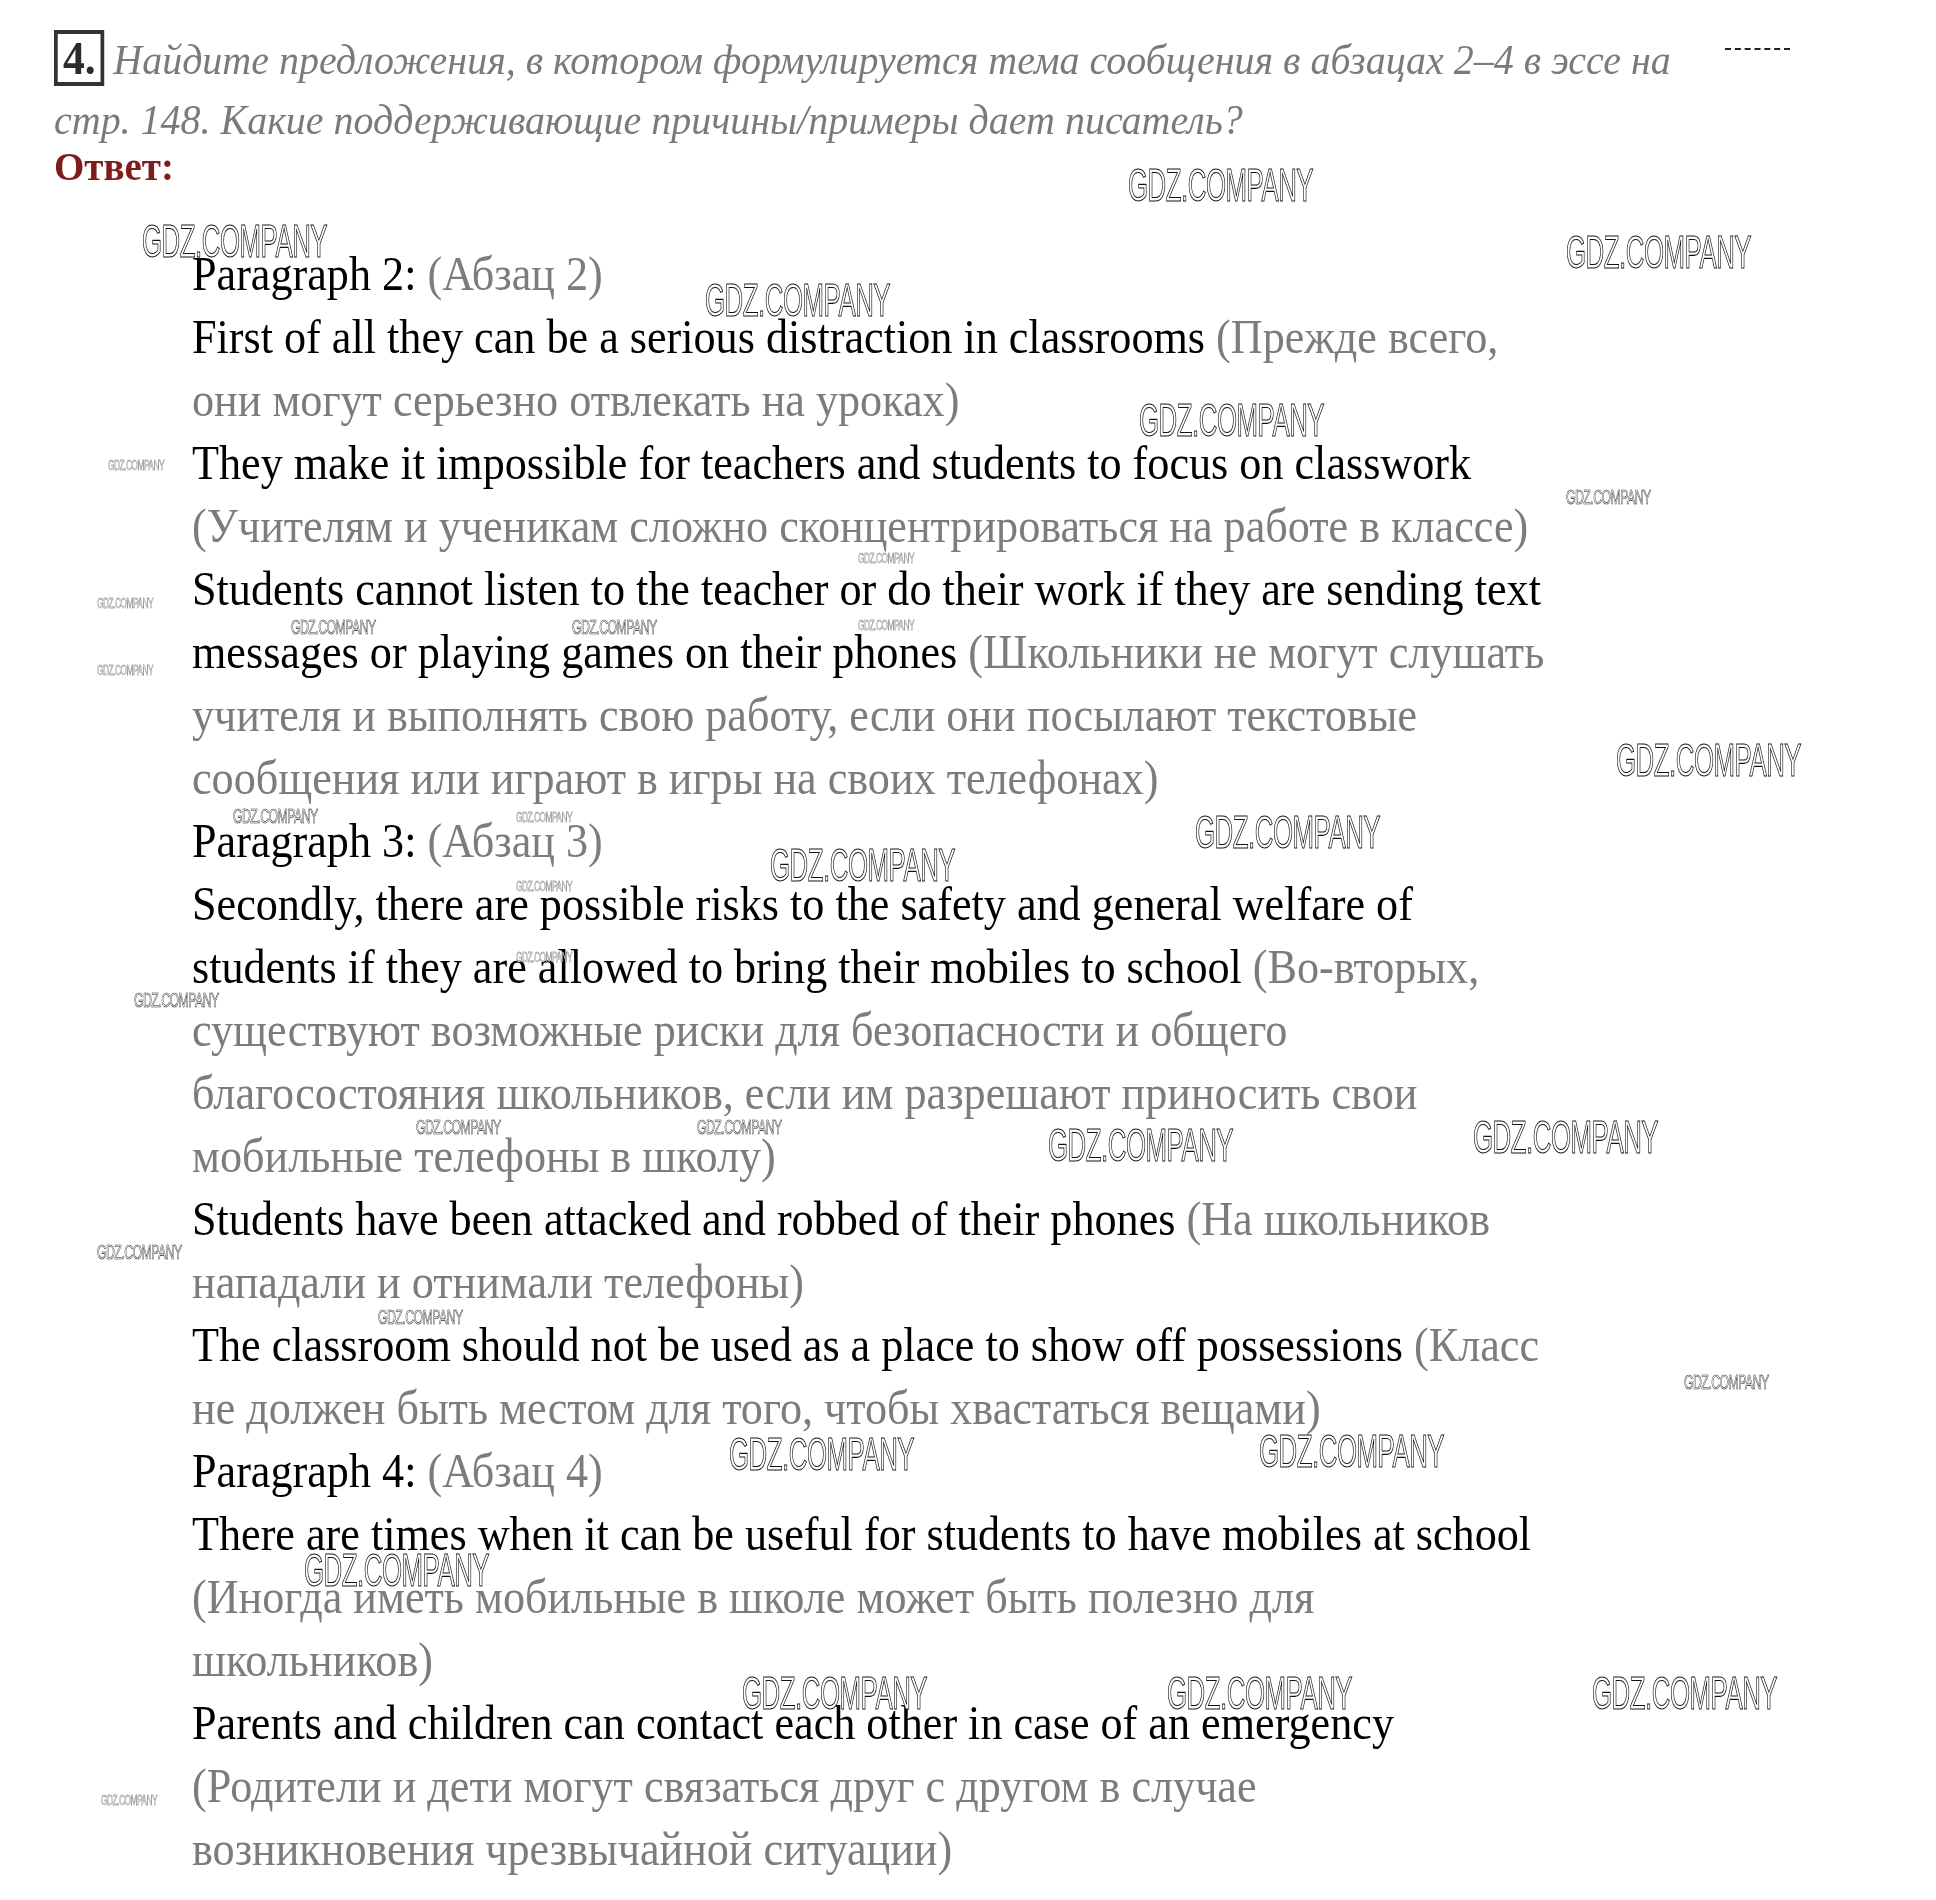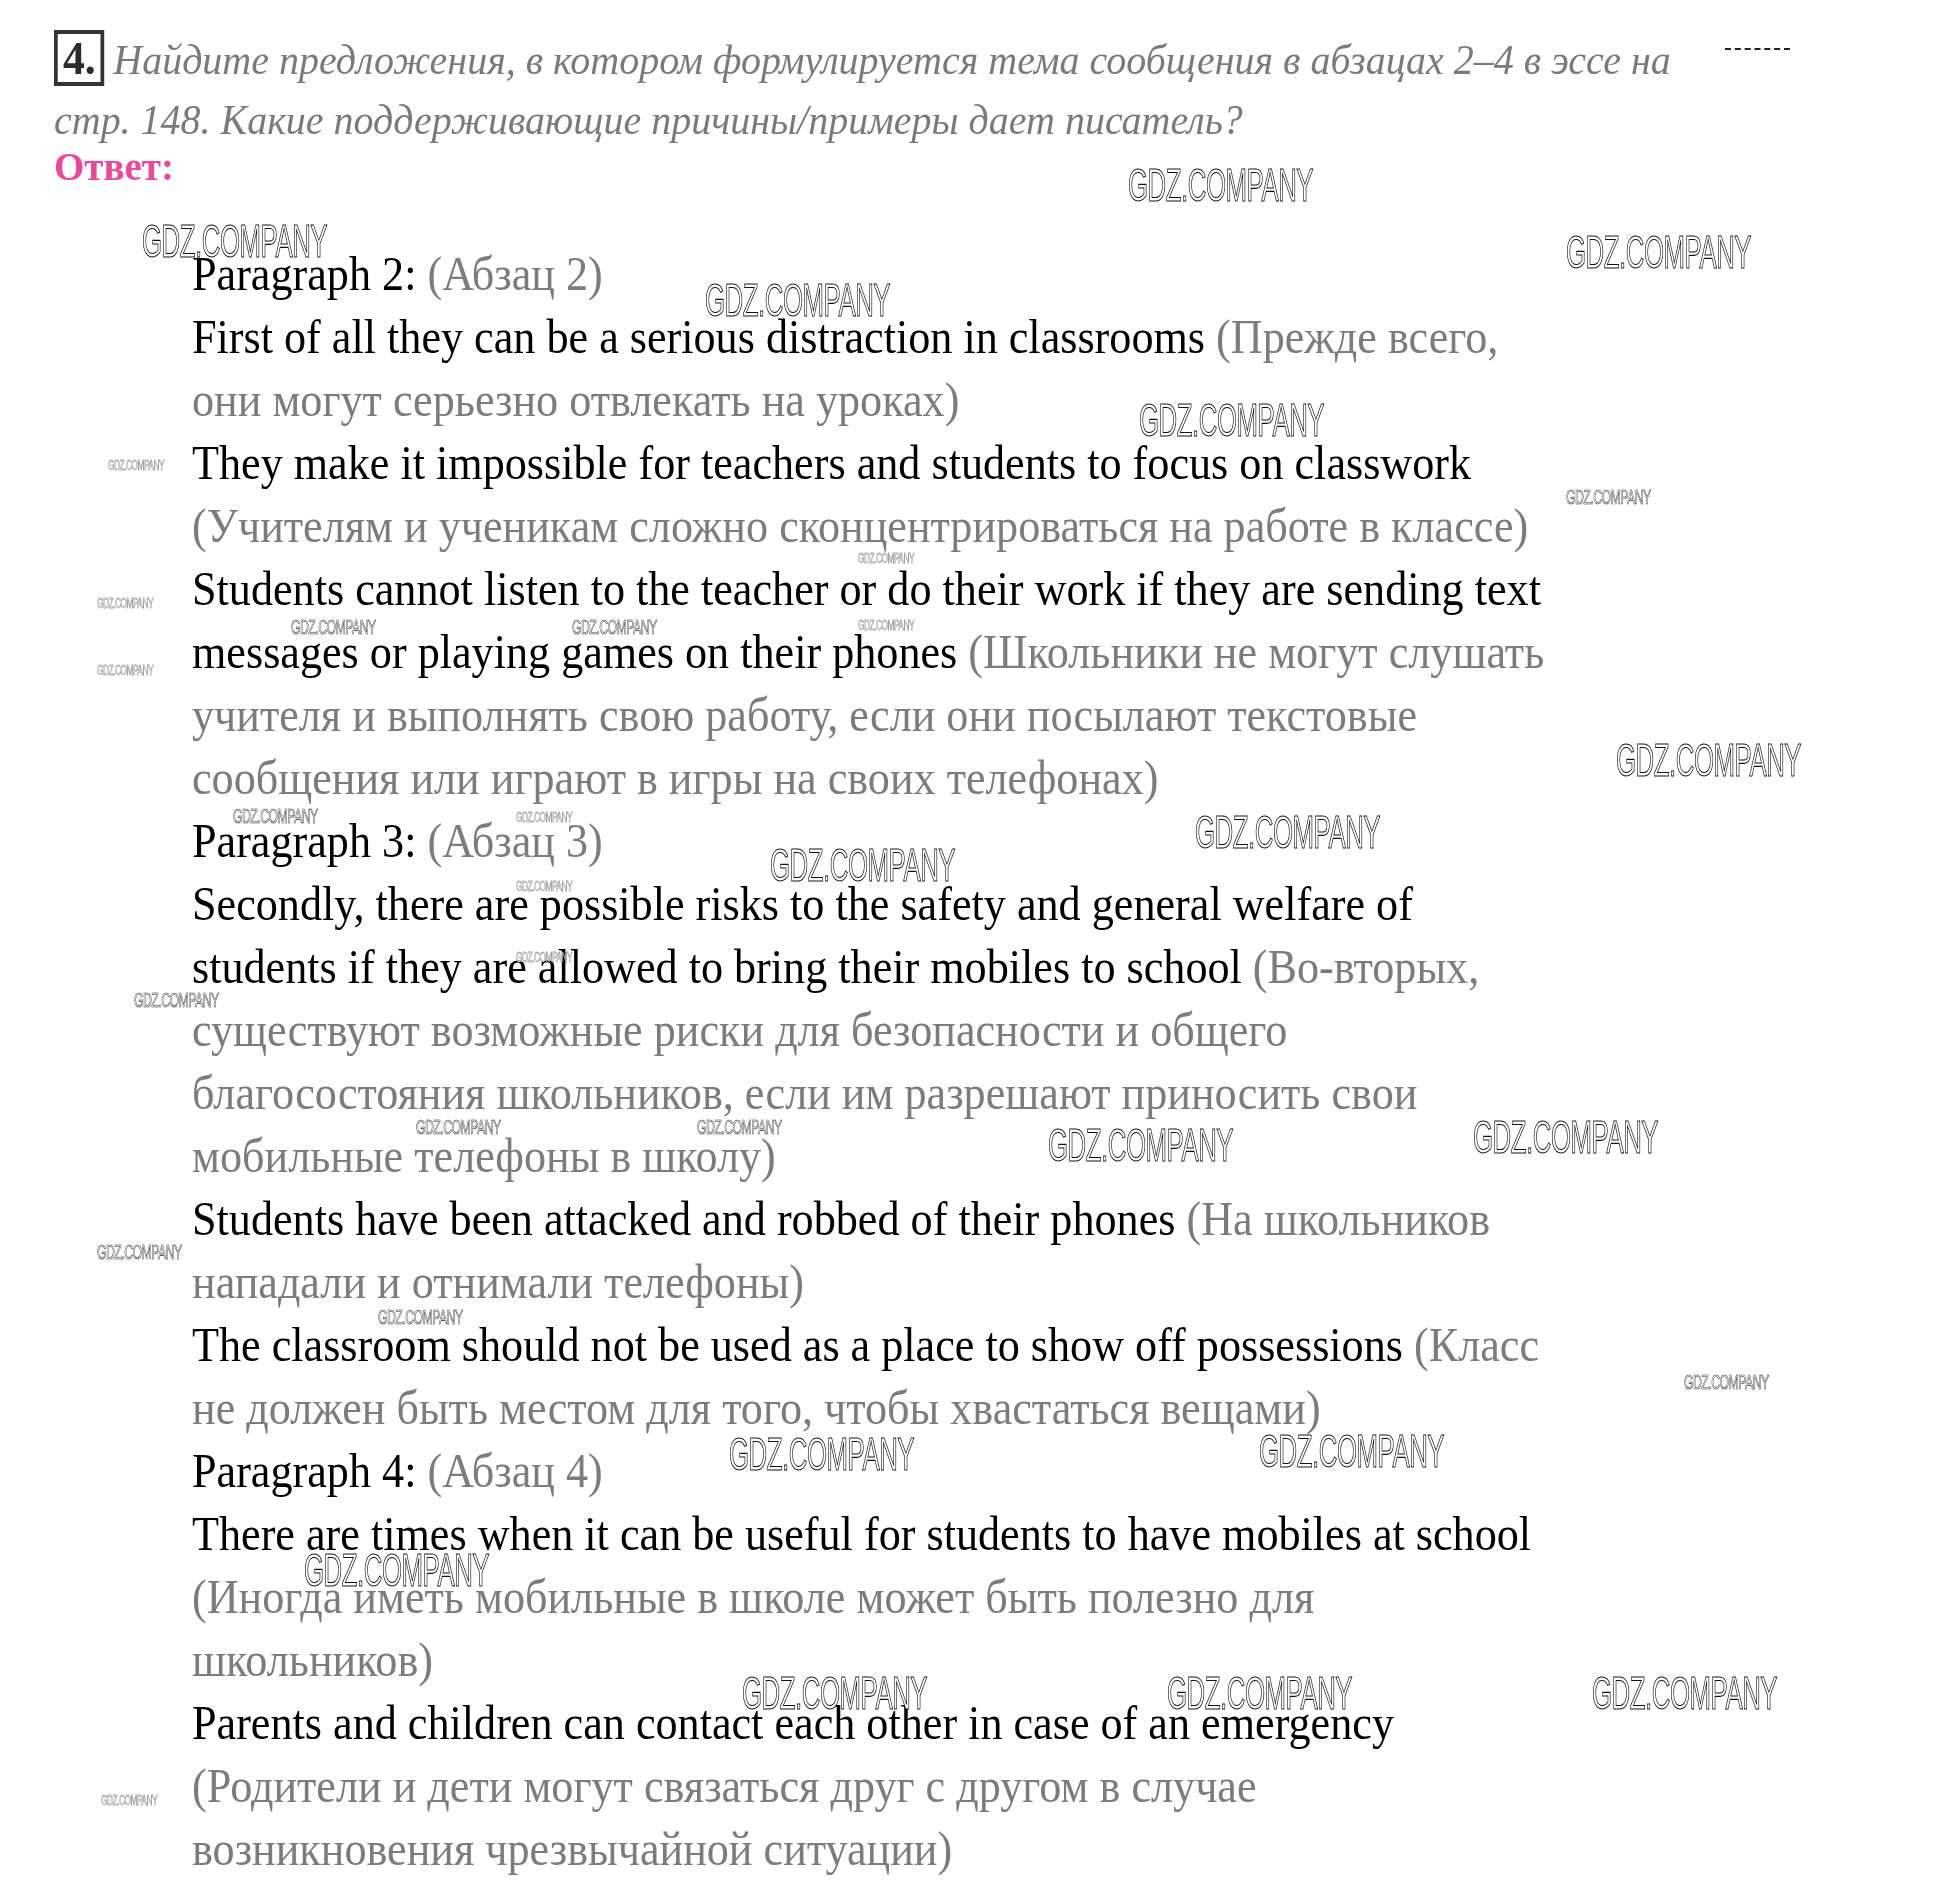--- a/index.html
+++ b/index.html
@@ -12,21 +12,21 @@
       font-size: 43px; line-height: 60px; color: #7a7a7a; font-style: italic;
       transform: scaleX(0.93); transform-origin: left top;
     }
     .task-number {
       display: inline-block; font-style: normal; font-weight: bold; color: #2b2b2b;
       border: 4.7px solid #333333; padding: 0 5.6px; line-height: 48px; margin-right: 9.3px;
       font-size: 47px;
     }
     .answer-label {
       position: absolute; left: 54px; top: 144px;
-      font-size: 39px; font-weight: bold; color: #ec4899;
+      font-size: 39px; font-weight: bold; color: #7f1d1d;
     }
     .answer {
       position: absolute; left: 192px; top: 242px; width: 1734px;
       font-size: 48px; line-height: 63px;
       transform: scaleX(0.92); transform-origin: left top;
     }
     .answer .line { white-space: nowrap; }
     .en { color: #000000; }
     .ru { color: #7c7c7c; }
     .wm {

